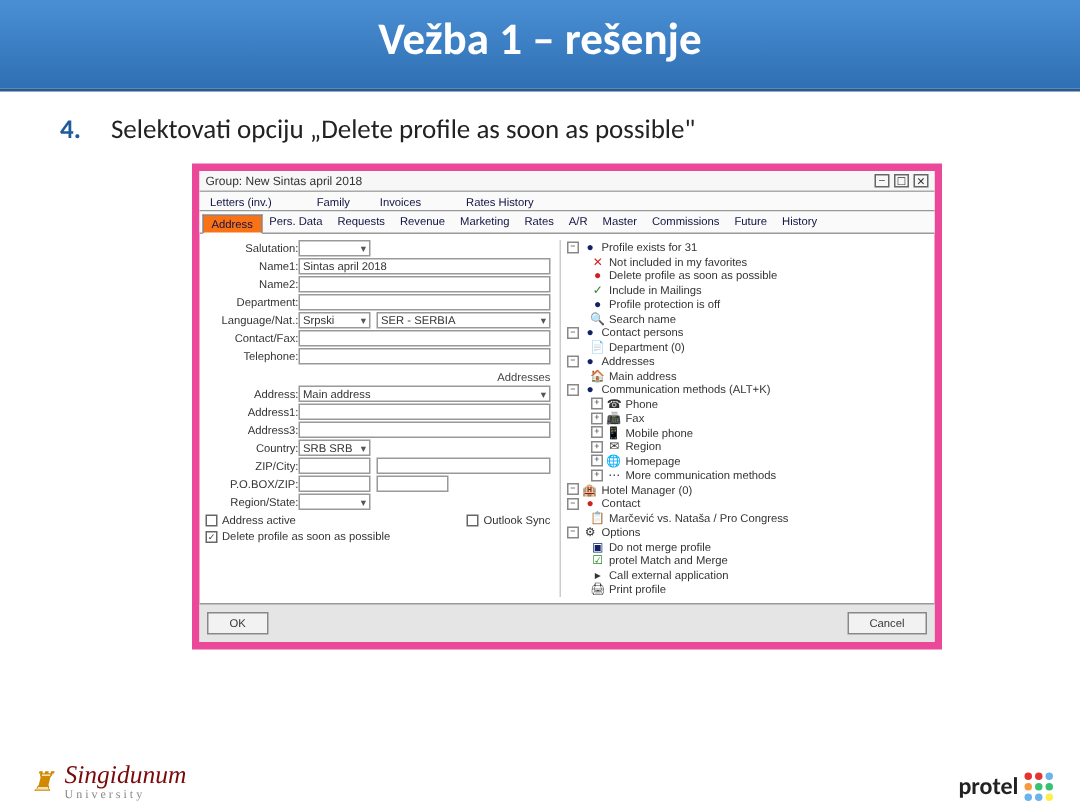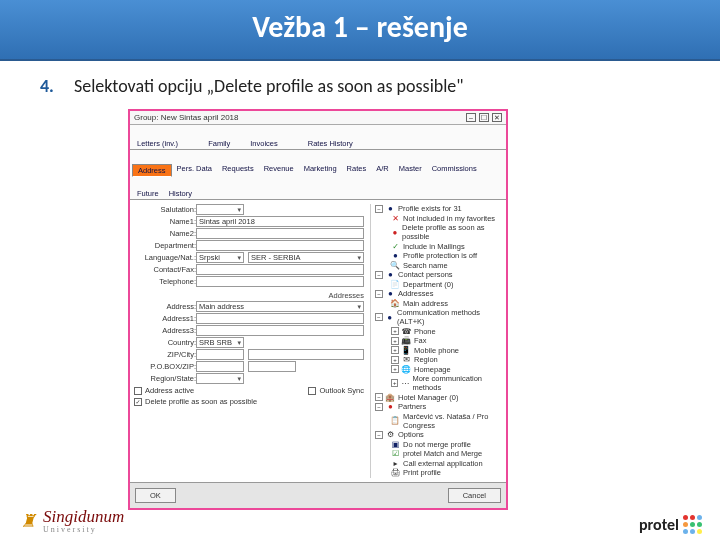--- a/index.html
+++ b/index.html
@@ -2,26 +2,26 @@
 <html><head>
 <meta charset="utf-8">
 <style>
   * { box-sizing: border-box; margin: 0; padding: 0; }
   body { width: 720px; height: 540px; font-family: Calibri, Arial, sans-serif; background: #fff; position: relative; }
   .title-bar { background: linear-gradient(#4a8fd4, #2f6fb3); color: #fff; text-align: center; padding: 8px 0 14px; font-size: 30px; font-weight: bold; border-bottom: 2px solid #2a5a90; }
   .content { padding: 14px 30px 0 40px; }
   .step-row { display: flex; gap: 20px; font-size: 18px; margin-bottom: 12px; }
   .step-num { color: #1f5a9a; font-weight: bold; }
   .step-text { color: #222; }
-  .screenshot { margin: 4px 0 0 88px; width: 380px; border: 2px solid #ec4899; background: #fff; font: 8px Tahoma, Arial; color: #333; }
+  .screenshot { margin: 4px 0 0 88px; width: 500px; border: 5px solid #ec4899; background: #fff; font: 8px Tahoma, Arial; color: #333; }
   .win-title { display: flex; align-items: center; padding: 2px 4px; border-bottom: 1px solid #aaa; background: #f7f7f7; }
   .win-title .t { flex: 1; }
   .win-title .wb { width: 10px; height: 9px; border: 1px solid #666; margin-left: 3px; display: flex; align-items: center; justify-content: center; font-size: 7px; }
   .tabs { display: flex; flex-wrap: wrap; gap: 0; border-bottom: 1px solid #999; padding: 1px 2px 0; background: #fafafa; }
-  .tab { padding: 1px 5px; font-size: 7.5px; color: #114; margin-top: 12px; }
+  .tab { padding: 1px 5px; font-size: 7.5px; color: #114; }
   .tab.active { border: 1px solid #888; border-bottom: 1px solid #fff; background: #f97316; position: relative; top: 1px; }
   .body { display: flex; padding: 4px; gap: 6px; }
   .form { width: 230px; text-align: right; }
   .form-row { display: flex; align-items: center; margin-bottom: 1px; }
   .form-row .lbl { width: 62px; font-size: 7.5px; color: #333; }
   .form-row .fld { flex: 1; height: 11px; border: 1px solid #999; background: #fff; padding: 0 2px; font-size: 7.5px; display: flex; align-items: center; }
   .form-row .fld.short { flex: 0 0 48px; }
   .form-row .fld.sel::after { content: "▾"; margin-left: auto; font-size: 7px; color: #555; }
   .section { font-size: 7.5px; margin: 4px 0 1px; color: #444; }
   .btn-row { display: flex; gap: 6px; margin: 4px 0 2px; }
@@ -251,21 +251,21 @@
             <span>More communication methods</span>
           </div>
           <div class="tree-item indent0">
             <span class="tg">−</span>
             <span class="ic ">🏨</span>
             <span>Hotel Manager (0)</span>
           </div>
           <div class="tree-item indent0">
             <span class="tg">−</span>
             <span class="ic red">●</span>
-            <span>Partners</span>
+            <span>Contact</span>
           </div>
           <div class="tree-item indent1">
             <span class="ic ">📋</span>
             <span>Marčević vs. Nataša / Pro Congress</span>
           </div>
           <div class="tree-item indent0">
             <span class="tg">−</span>
             <span class="ic ">⚙</span>
             <span>Options</span>
           </div>

